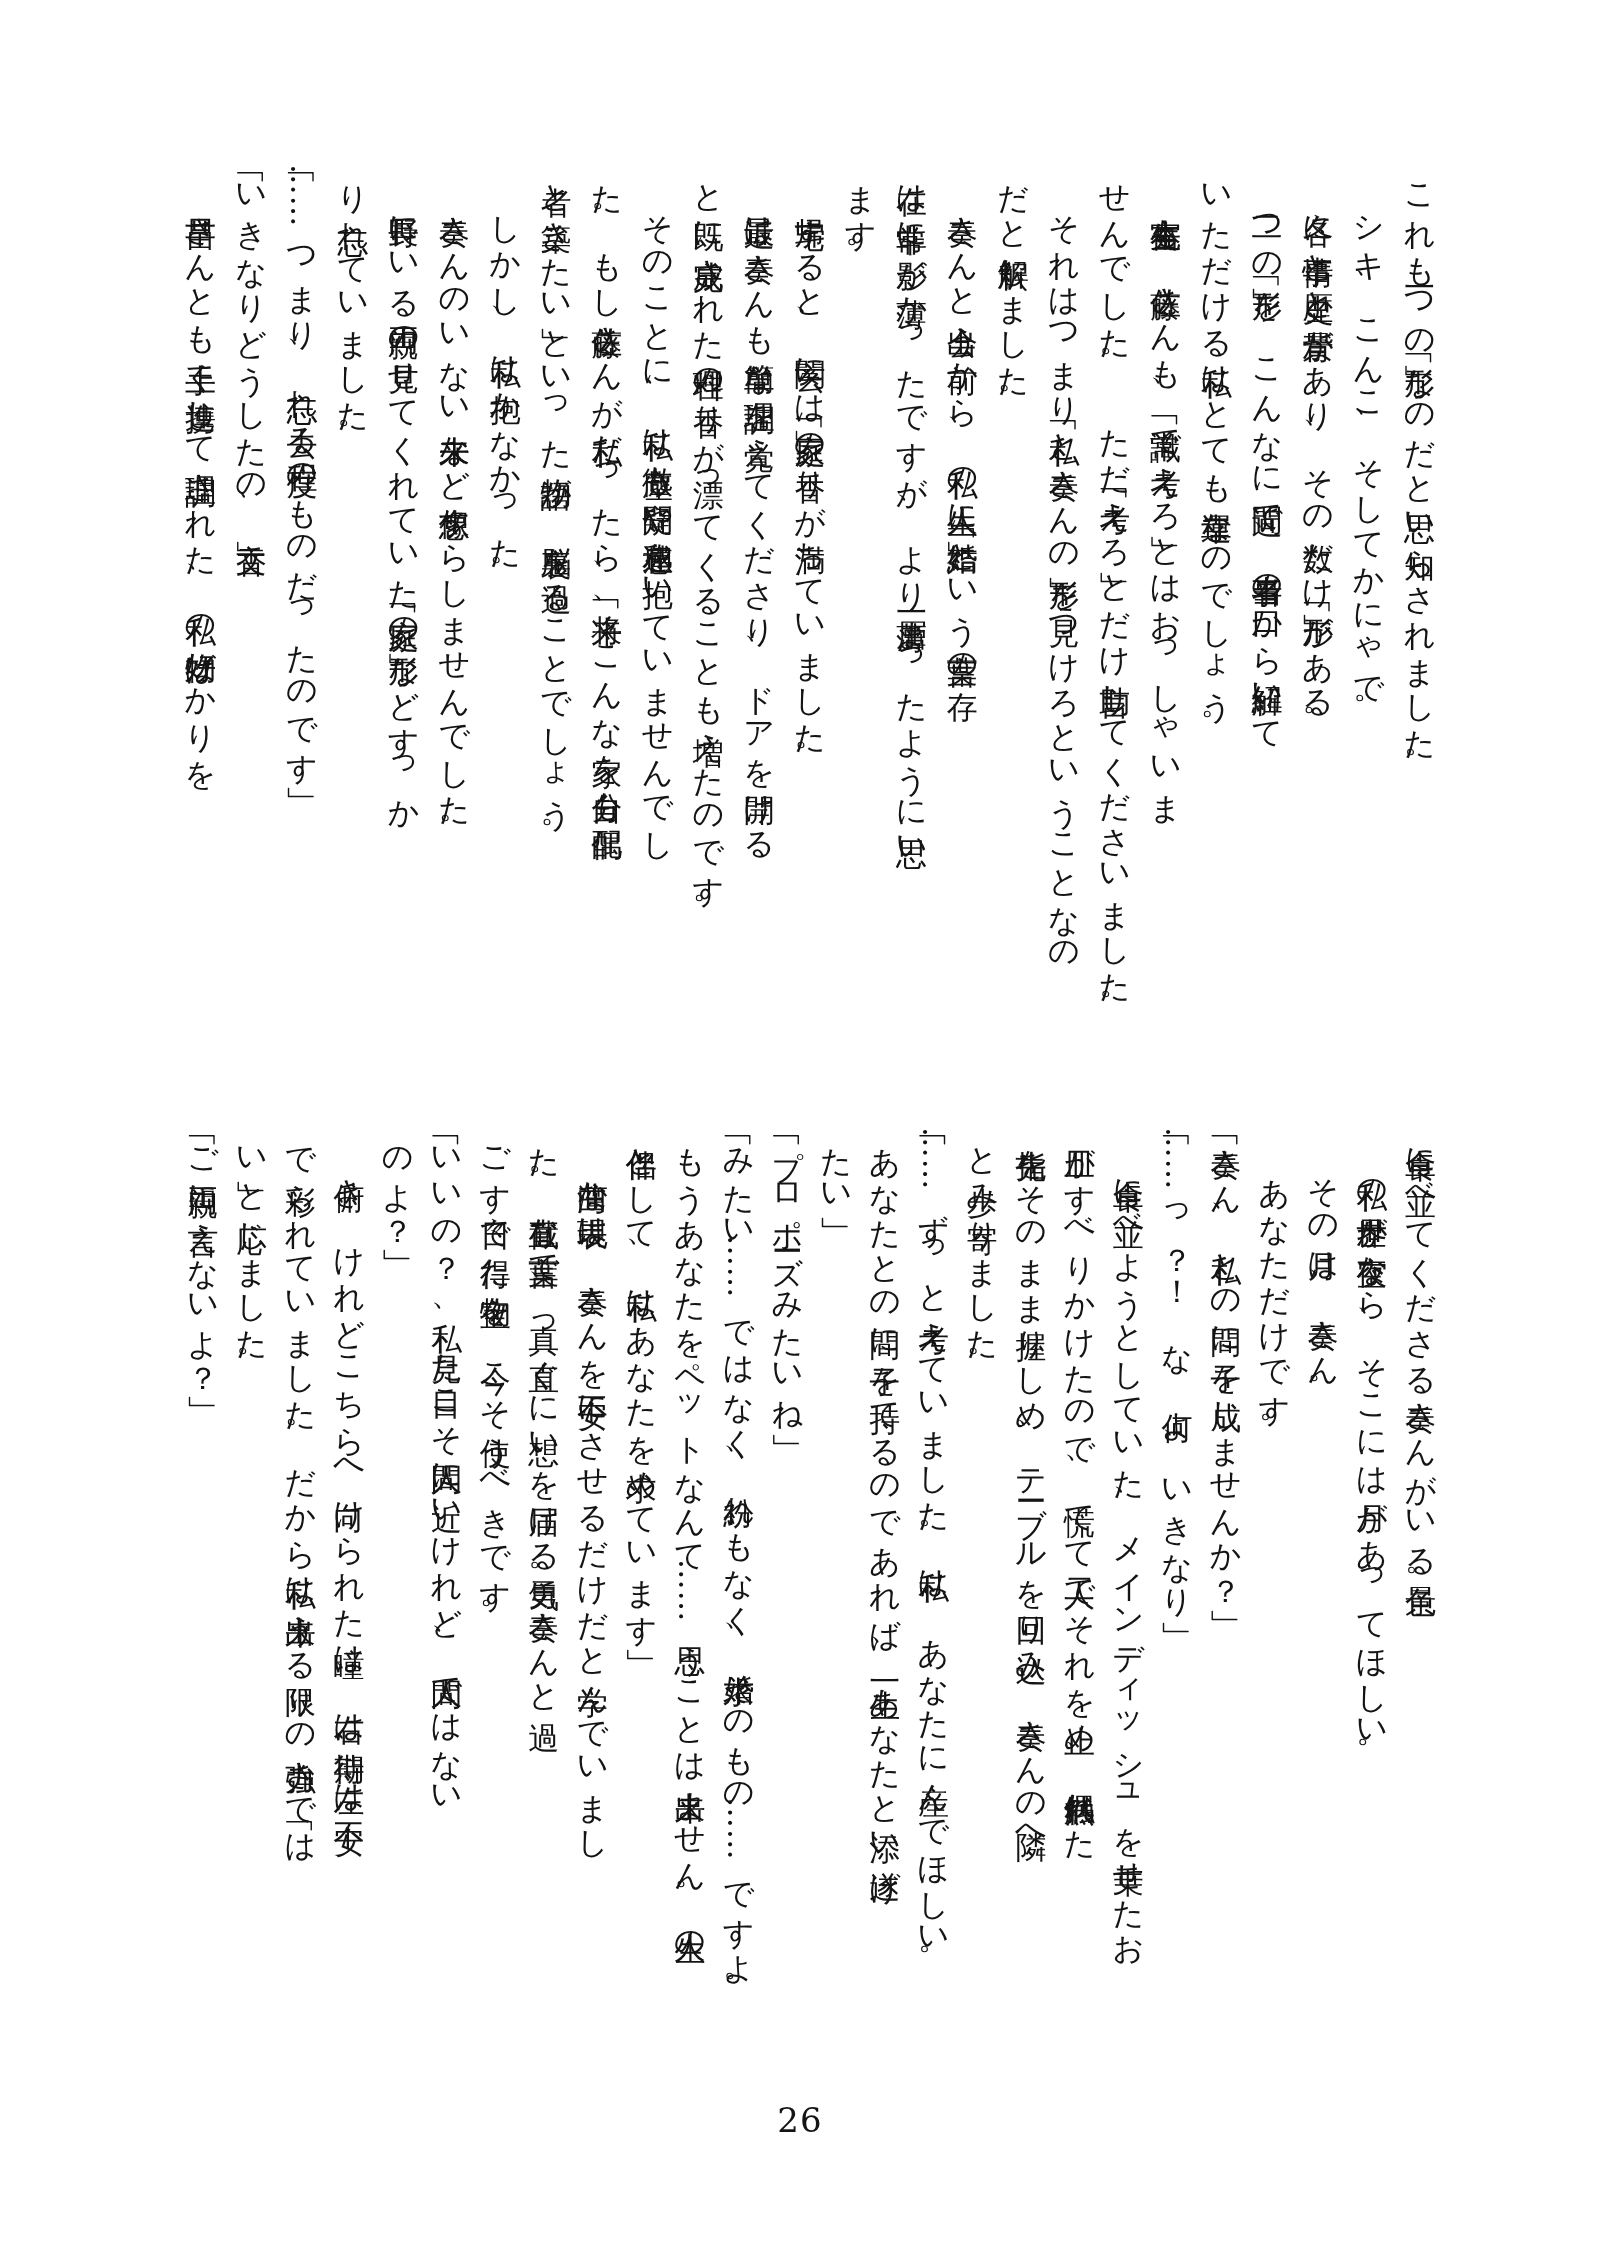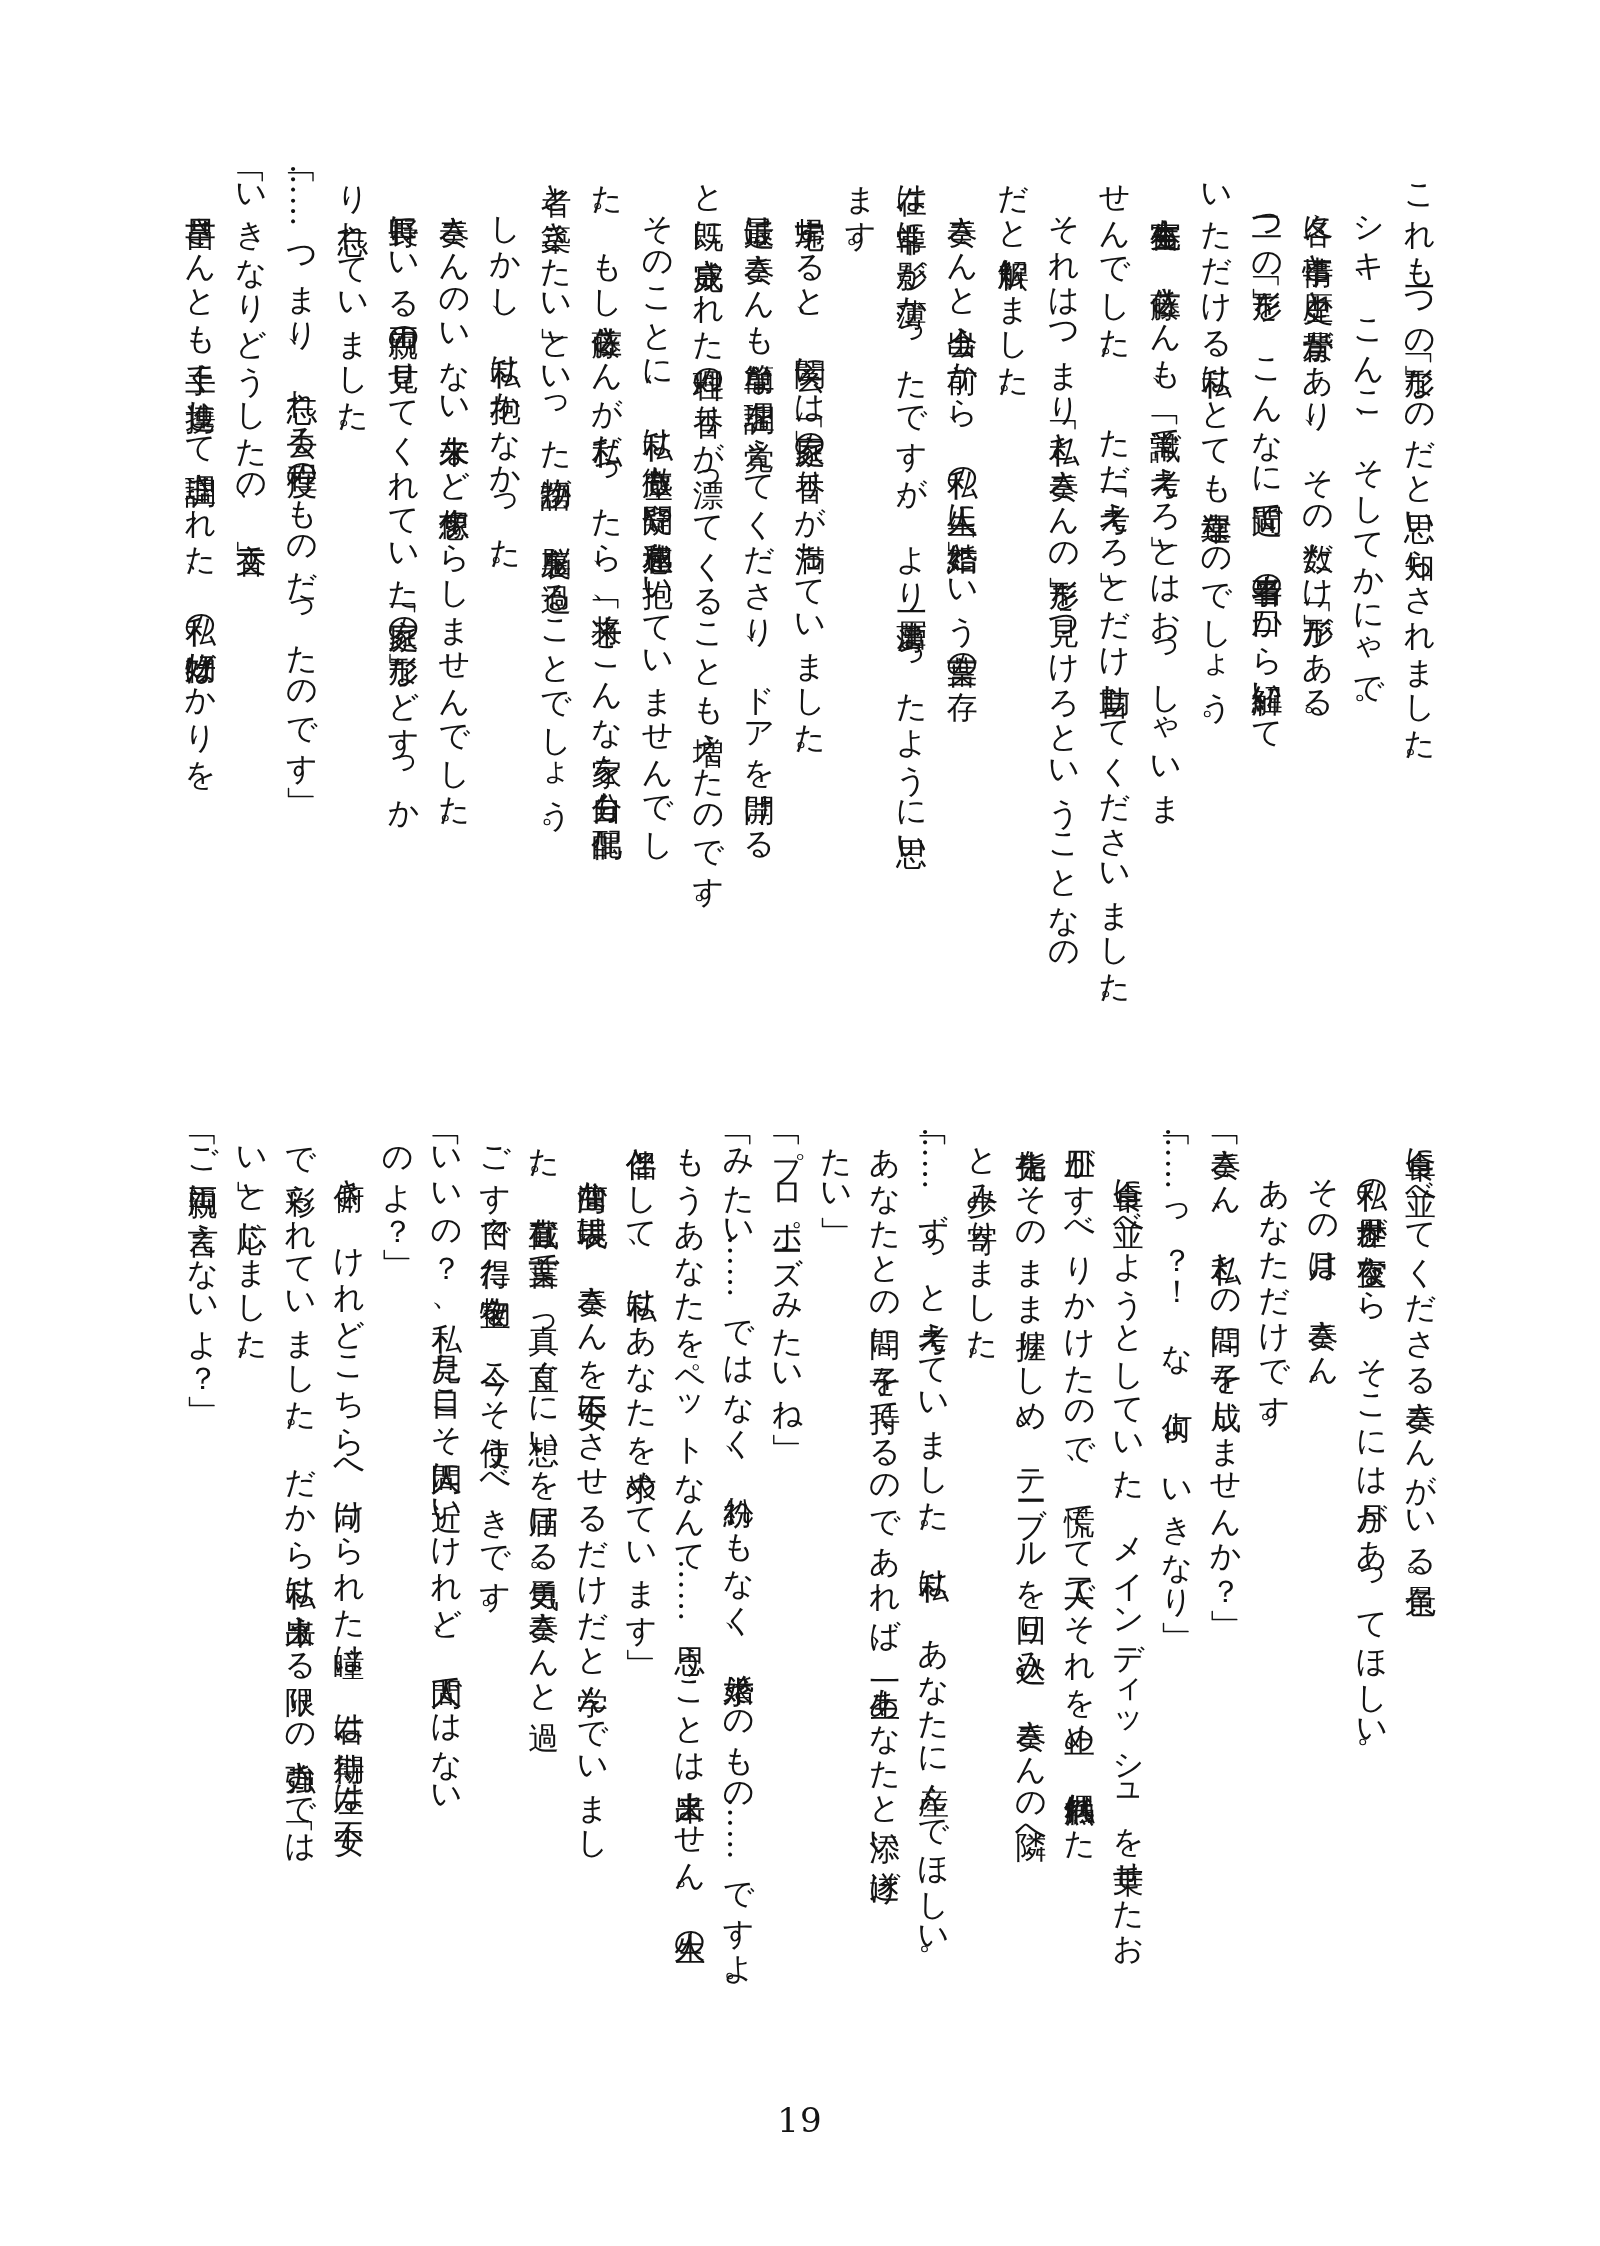--- a/index.html
+++ b/index.html
@@ -89,14 +89,14 @@
       <p class="tcol indent">湾曲な表現は、奏さんを不安にさせるだけだと学んでいまし</p>
       <p class="tcol">た。直截な言葉で、真っ直ぐに想いを届ける勇気。奏さんと過</p>
       <p class="tcol">ごす日々で得た宝物を、今こそ使うべきです。</p>
       <p class="tcol">「いいの？　私、見た目こそ人間に近いけれど、人間ではない</p>
       <p class="tcol">のよ？」</p>
       <p class="tcol indent">俯き、けれどこちらへ向けられた瞳は、右は期待、左は不安</p>
       <p class="tcol">で彩られていました。だから私は出来うる限りの力強さで「は</p>
       <p class="tcol">い」と応じました。</p>
       <p class="tcol">「ご両親に言えないよ？」</p>
     </div>
-  <div class="page-number">19</div>
+  <div class="page-number">26</div>
 </div>
 
 </body></html>

